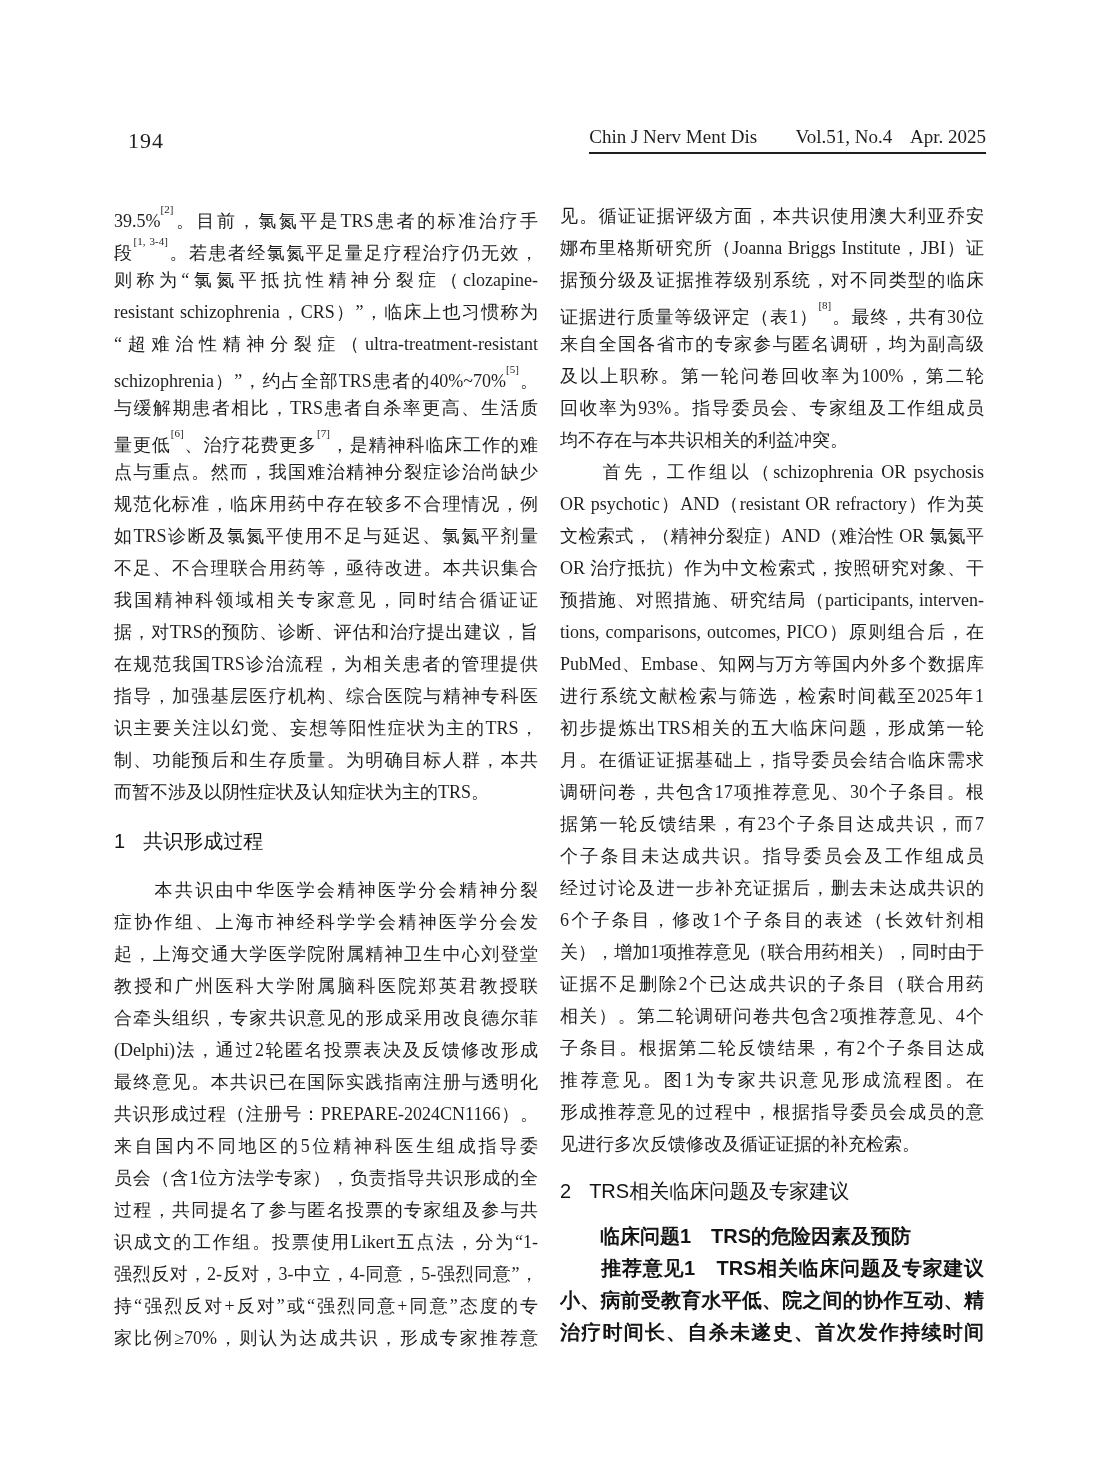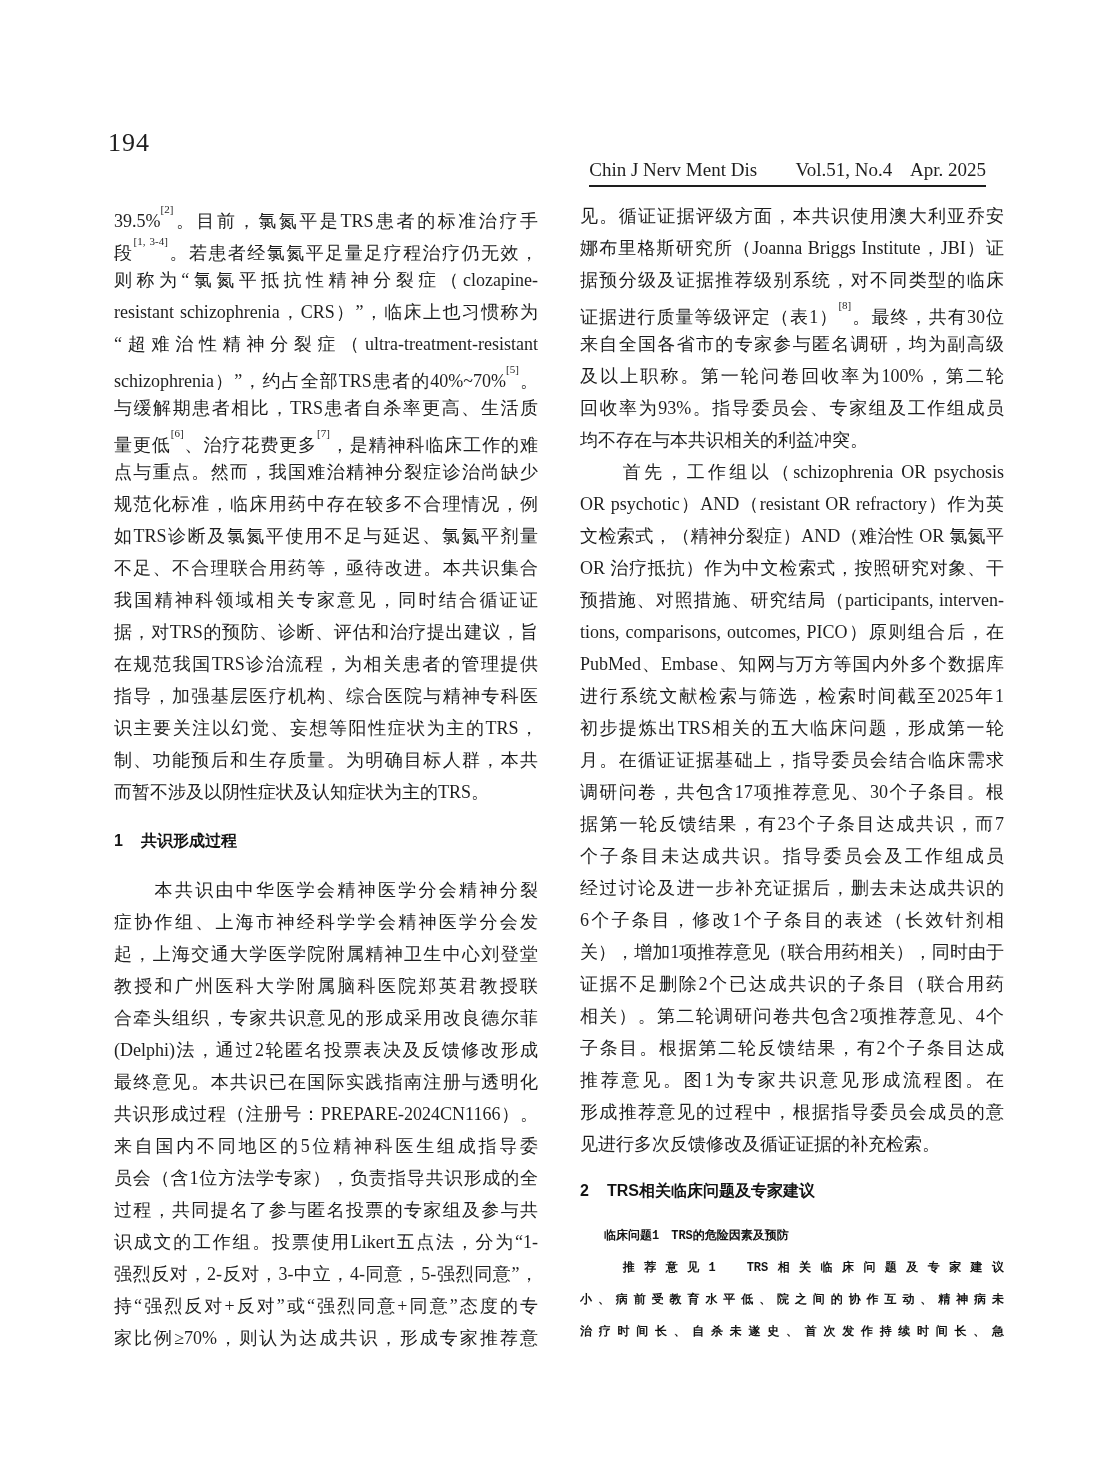--- a/index.html
+++ b/index.html
@@ -8,76 +8,75 @@
     position: relative;
     width: 1100px;
     height: 1482px;
     background: #ffffff;
     font-family: "Liberation Serif", "DejaVu Serif", serif;
     color: #1e1e1e;
     overflow: hidden;
   }
   .header-page-number {
     position: absolute;
-    left: 108px;
+    left: 128px;
     top: 128px;
-    font-size: 26px;
+    font-size: 22px;
     letter-spacing: 1px;
   }
   .header-right {
     position: absolute;
     right: 114px;
     top: 126px;
     font-size: 19px;
     border-bottom: 2px solid #1e1e1e;
     padding-bottom: 4px;
     white-space: nowrap;
-    margin-top: 33px;
   }
   .header-right .jname { margin-right: 34px; }
   .header-right .jissue { margin-right: 14px; }
   .col {
     position: absolute;
     top: 160px;
     width: 424px;
     margin-top: 40px;
   }
   .col-left { left: 114px; }
-  .col-right { left: 580px; }
+  .col-right { left: 560px; }
   .pline {
     font-size: 18px;
     line-height: 32px;
     height: 32px;
     overflow: hidden;
     text-align: justify;
     text-align-last: justify;
     text-justify: inter-ideograph;
   }
   .pline-end { text-align-last: left; }
   .ref {
     font-size: 11px;
     position: relative;
     top: -7px;
     letter-spacing: 0;
   }
   .section-heading {
     font-family: "Liberation Sans", "DejaVu Sans", sans-serif;
-    font-weight: bold;
-    font-size: 16px;
+    font-weight: normal;
+    font-size: 20px;
     line-height: 40px;
     height: 40px;
     color: #141414;
   }
   .section-heading .sec-title { margin-left: 18px; }
   .h1-spacing { margin-top: 13px; margin-bottom: 13px; }
   .h2-spacing { margin-top: 11px; margin-bottom: 9px; }
   .bold-block .pline {
-    font-family: Liberation Mono, monospace;
+    font-family: Liberation Sans, sans-serif;
     font-weight: bold;
-    font-size: 12px;
+    font-size: 20px;
     color: #141414;
   }
 </style>
 </head>
 <body>
 
 <div class="page">
 
   <div class="header-page-number">194</div>
 

